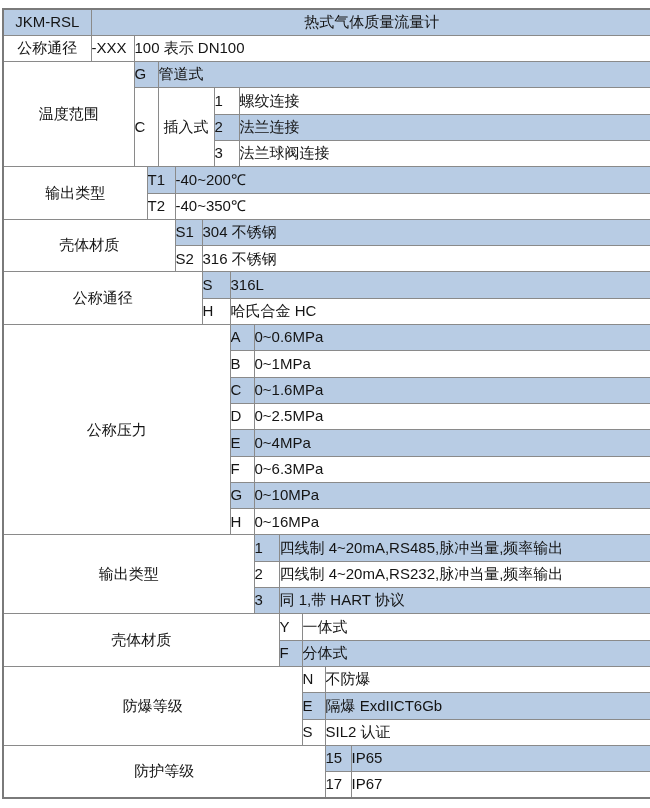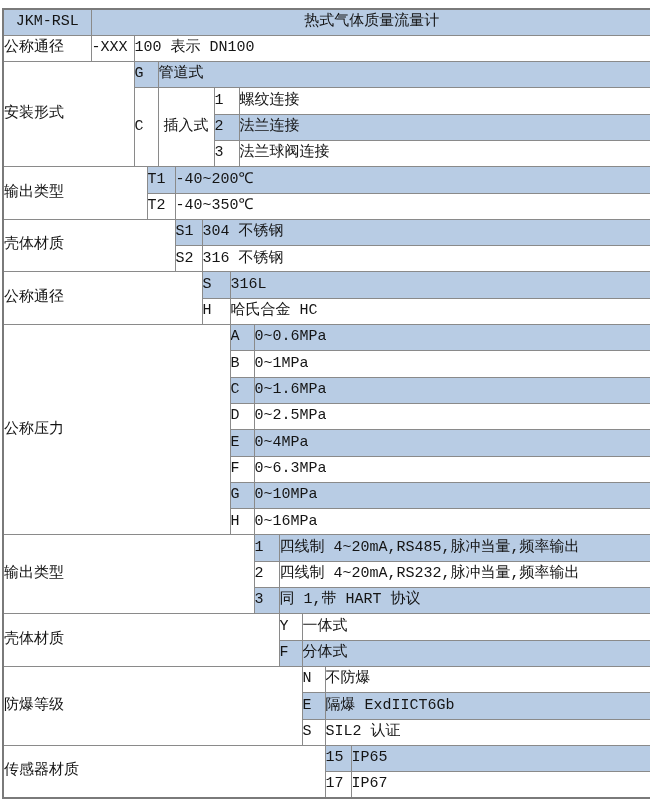--- a/index.html
+++ b/index.html
@@ -7,21 +7,21 @@
     padding: 0;
     background: #ffffff;
     width: 650px;
     height: 808px;
     overflow: hidden;
   }
   .page {
     position: relative;
     width: 650px;
     height: 788px;
-    font-family: Liberation Mono, monospace;
+    font-family: Liberation Sans, sans-serif;
     color: #141414;
   }
   table.spec {
     position: absolute;
     left: 2px;
     top: 8px;
     width: 646px;
     border-collapse: collapse;
     table-layout: fixed;
     border: 2px solid #7a7a7a;
@@ -30,21 +30,21 @@
   table.spec tr { height: 26.3px; }
   table.spec td {
     border: 1px solid #8a8a8a;
     font-size: 15px;
     line-height: 1.1;
     padding: 0;
     overflow: hidden;
     white-space: nowrap;
     vertical-align: middle;
   }
-  td.lbl  { text-align: left; margin-left: 48px; }
+  td.lbl  { text-align: center; margin-left: 48px; }
   td.code { text-align: left; }
   td.ctr  { text-align: center; }
   td.val  { text-align: left; padding-left: 13px; }
   td.title{ text-align: center; }
   td.hl   { background: #b8cce4; }
 </style>
 </head>
 <body>
 
 <div class="page">
@@ -73,21 +73,21 @@
       <td colspan="14" class="title hl">热式气体质量流量计</td>
     </tr>
 
     <tr>
       <td class="lbl">公称通径</td>
       <td class="code">-XXX</td>
       <td colspan="13" class="val">100 表示 DN100</td>
     </tr>
 
     <tr>
-      <td colspan="2" rowspan="4" class="lbl">安装形式</td>
+      <td colspan="2" rowspan="4" class="lbl">温度范围</td>
       <td colspan="2" class="code hl">G</td>
       <td colspan="11" class="val hl">管道式</td>
     </tr>
     <tr>
       <td colspan="2" rowspan="3" class="code">C</td>
       <td colspan="3" rowspan="3" class="ctr">插入式</td>
       <td colspan="2" class="code">1</td>
       <td colspan="6" class="val">螺纹连接</td>
     </tr>
     <tr>
@@ -195,21 +195,21 @@
     <tr>
       <td class="code hl">E</td>
       <td colspan="2" class="val hl">隔爆 ExdIICT6Gb</td>
     </tr>
     <tr>
       <td class="code">S</td>
       <td colspan="2" class="val">SIL2 认证</td>
     </tr>
 
     <tr>
-      <td colspan="13" rowspan="2" class="lbl">传感器材质</td>
+      <td colspan="13" rowspan="2" class="lbl">防护等级</td>
       <td class="code hl">15</td>
       <td class="val hl">IP65</td>
     </tr>
     <tr>
       <td class="code">17</td>
       <td class="val">IP67</td>
     </tr>
   </tbody>
     </table>
 </div>

